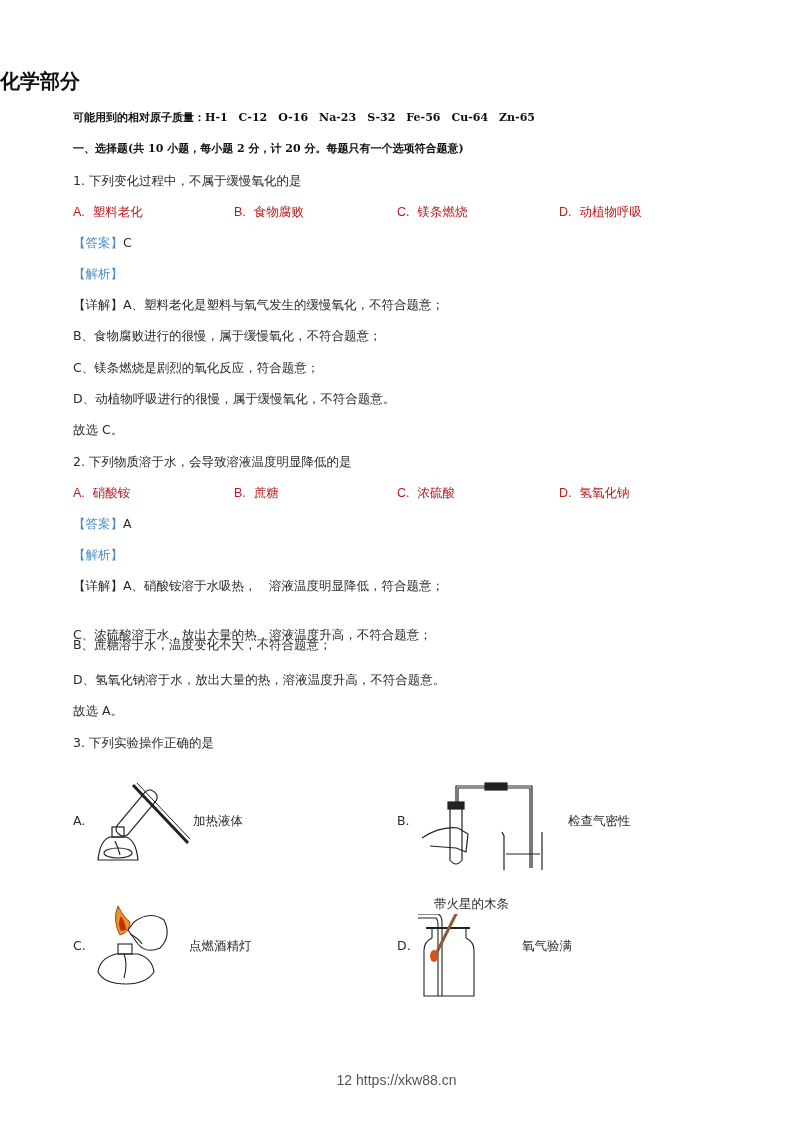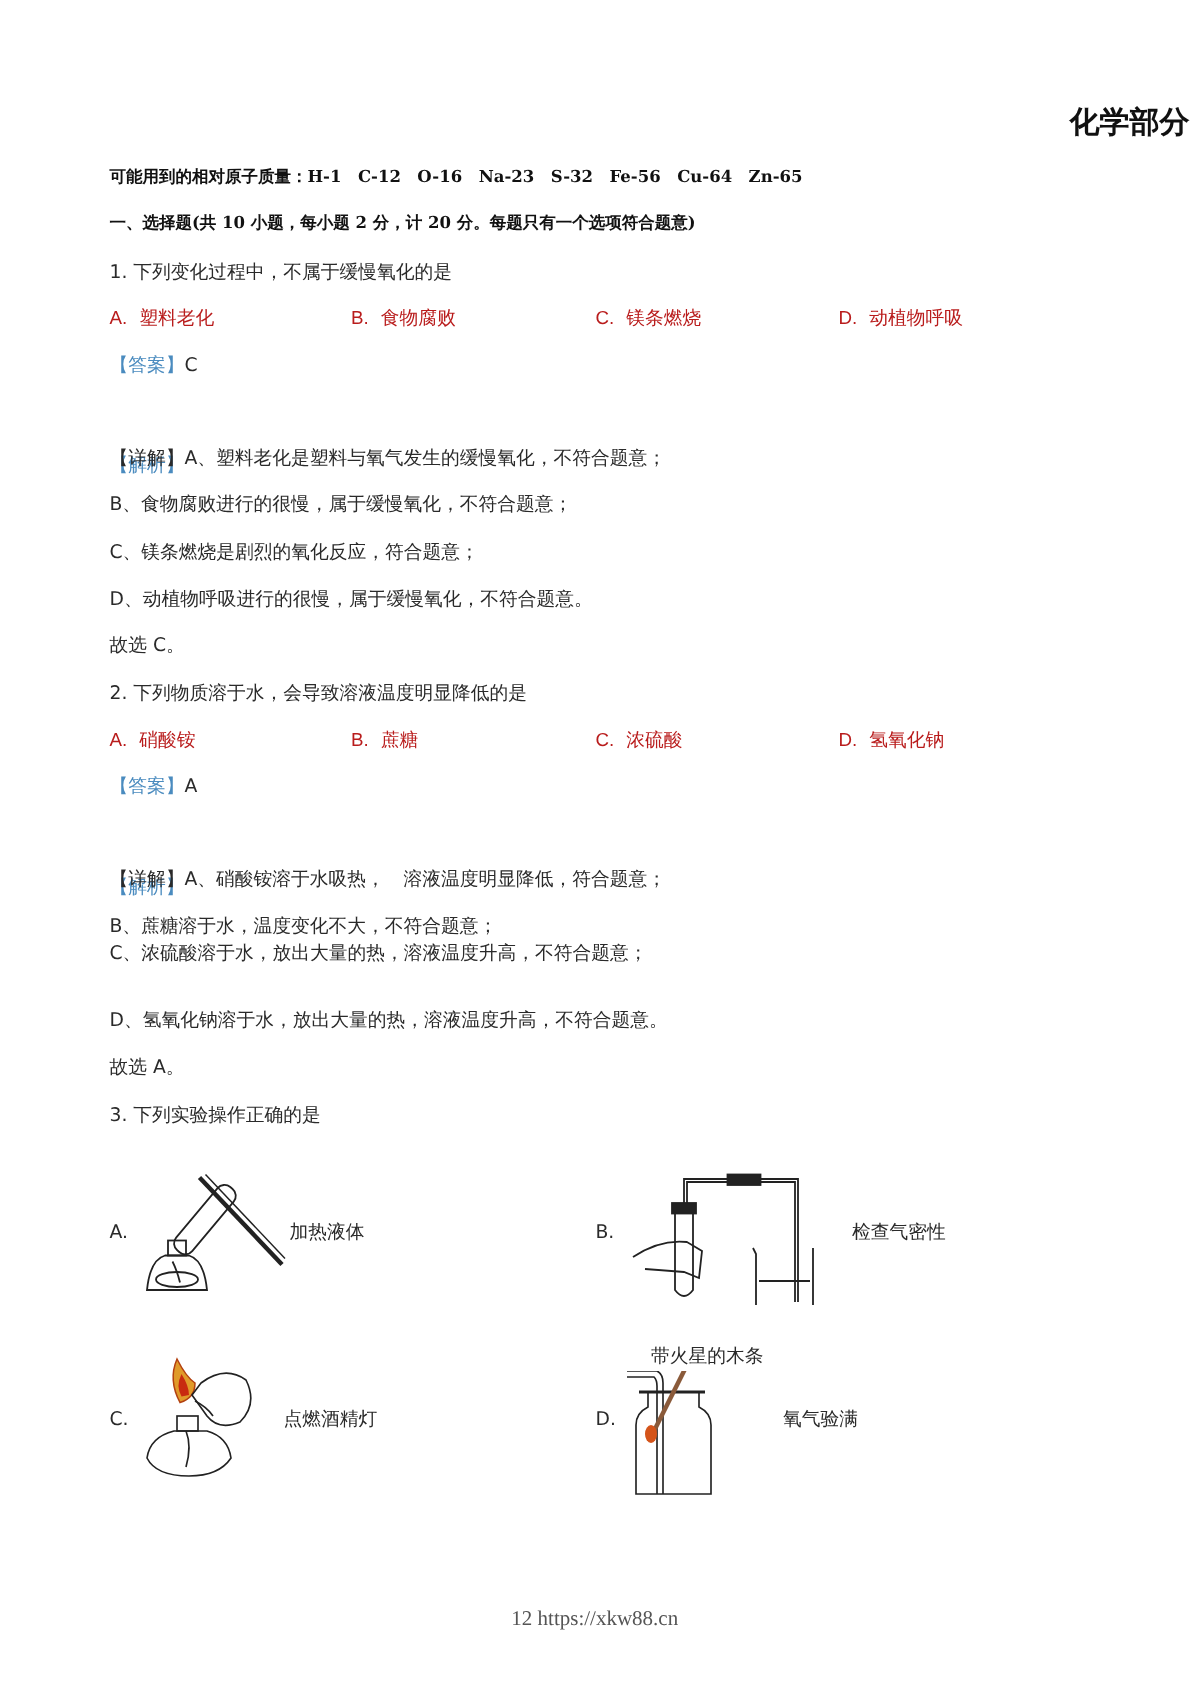--- a/index.html
+++ b/index.html
@@ -1,29 +1,29 @@
 <!DOCTYPE html>
 <html><head>
   <meta charset="utf-8">
   <style>
     html, body { margin: 0; padding: 0; background: #ffffff; }
     body { width: 793px; height: 1122px; position: relative; overflow: hidden;
       font-family: "DejaVu Sans", "Liberation Sans", sans-serif; color: #222; }
     .page { position: absolute; left: 0; top: 0; width: 793px; height: 1122px; }
-    .title { position: absolute; top: 68px; left: 0; width: 793px; text-align: right;
+    .title { position: absolute; top: 68px; left: 0; width: 793px; text-align: left;
       font-family: "DejaVu Serif", "Liberation Serif", serif; font-weight: bold; font-size: 20px; color: #111; }
     .line { position: absolute; left: 73px; font-size: 12.5px; white-space: nowrap; color: #2a2a2a; }
     .bold { font-family: "DejaVu Serif", "Liberation Serif", serif; font-weight: bold; font-size: 11px; color: #111; }
     .opt { position: absolute; font-size: 12.5px; white-space: nowrap; color: #b91c1c; }
     .opt .l { font-family: "Liberation Sans", sans-serif; margin-right: 8px; }
-    .tag { color: #4a8bbf; margin-top: 36px; }
+    .tag { color: #4a8bbf; }
     .fig { position: absolute; }
     .figlabel { position: absolute; font-size: 12.5px; color: #2a2a2a; white-space: nowrap; }
     .footer { position: absolute; top: 1072px; left: 0; width: 793px; text-align: center;
-      font-family: Liberation Serif, serif; font-size: 14px; color: #555; }
+      font-family: Liberation Sans, sans-serif; font-size: 14px; color: #555; }
   </style>
 </head>
 <body>
 
 <div class="page">
   <div class="title">化学部分</div>
   <div class="line bold" style="top:110px;">可能用到的相对原子质量：H-1　C-12　O-16　Na-23　S-32　Fe-56　Cu-64　Zn-65</div>
   <div class="line bold" style="top:141px;">一、选择题(共 10 小题，每小题 2 分，计 20 分。每题只有一个选项符合题意)</div>
 
   <div class="line" style="top:173px;">1. 下列变化过程中，不属于缓慢氧化的是</div>
@@ -40,21 +40,21 @@
   <div class="line" style="top:422px;">故选 C。</div>
 
   <div class="line" style="top:454px;">2. 下列物质溶于水，会导致溶液温度明显降低的是</div>
   <div class="opt" style="top:485px;left:73px;"><span class="l">A.</span><span>硝酸铵</span></div>
   <div class="opt" style="top:485px;left:234px;"><span class="l">B.</span><span>蔗糖</span></div>
   <div class="opt" style="top:485px;left:397px;"><span class="l">C.</span><span>浓硫酸</span></div>
   <div class="opt" style="top:485px;left:559px;"><span class="l">D.</span><span>氢氧化钠</span></div>
   <div class="line" style="top:516px;"><span class="tag">【答案】</span><span>A</span></div>
   <div class="line tag" style="top:547px;">【解析】</div>
   <div class="line" style="top:578px;"><span>【详解】</span><span>A、硝酸铵溶于水吸热，　溶液温度明显降低，符合题意；</span></div>
-  <div class="line" style="top:609px;text-align:center;">B、蔗糖溶于水，温度变化不大，不符合题意；</div>
+  <div class="line" style="top:637px;text-align:center;">B、蔗糖溶于水，温度变化不大，不符合题意；</div>
   <div class="line" style="top:627px;">C、浓硫酸溶于水，放出大量的热，溶液温度升高，不符合题意；</div>
   <div class="line" style="top:672px;">D、氢氧化钠溶于水，放出大量的热，溶液温度升高，不符合题意。</div>
   <div class="line" style="top:703px;">故选 A。</div>
 
   <div class="line" style="top:735px;">3. 下列实验操作正确的是</div>
 
   <div class="figlabel" style="top:813px;left:73px;">A.</div>
   <svg class="fig" style="left:90px;top:775px;" width="110" height="95">
     <g fill="none" stroke="#222" stroke-width="1.2">
       <rect x="38" y="10" width="14" height="55" transform="rotate(40 45 40)" rx="6"></rect>

